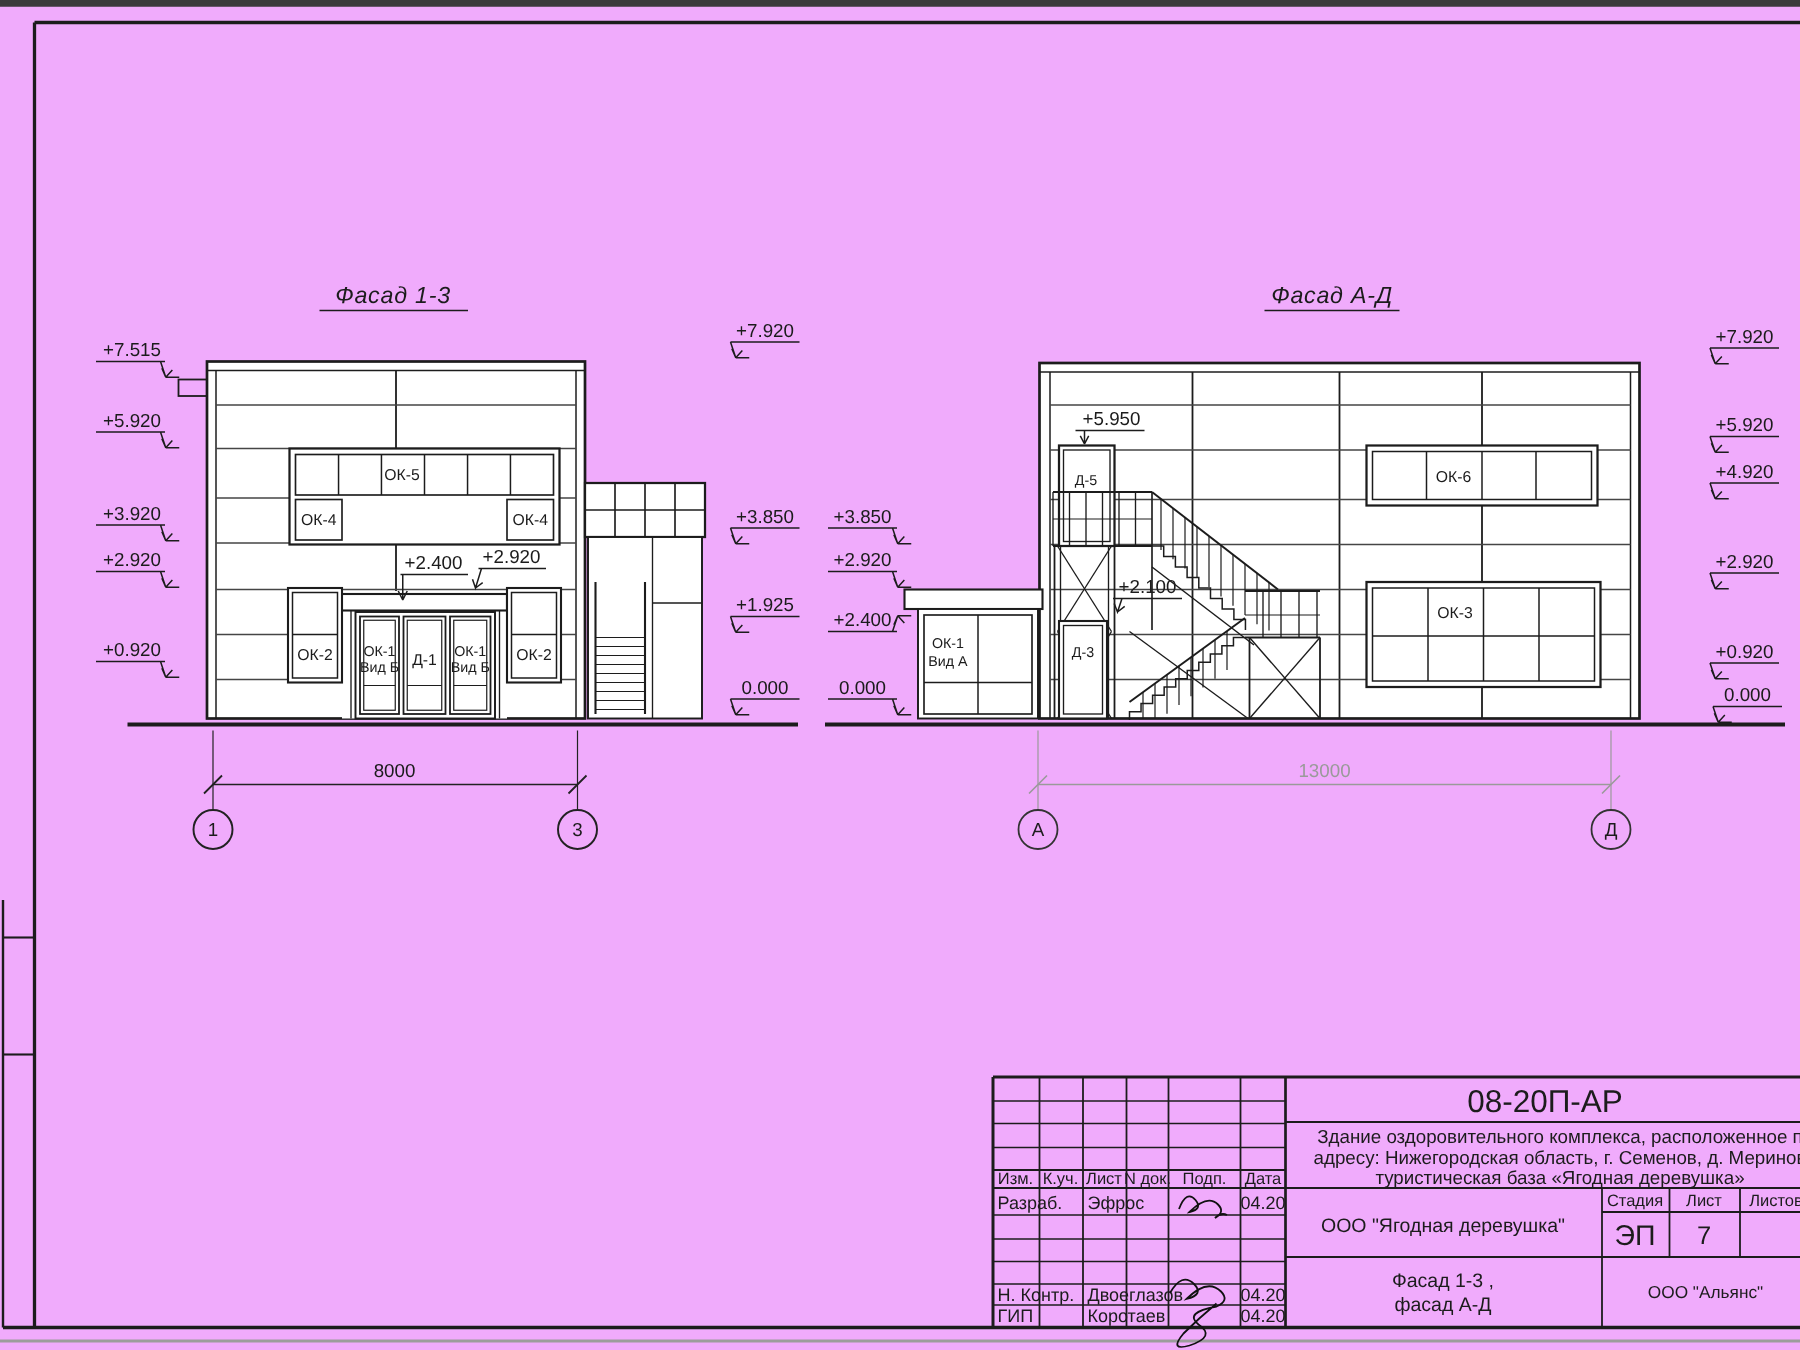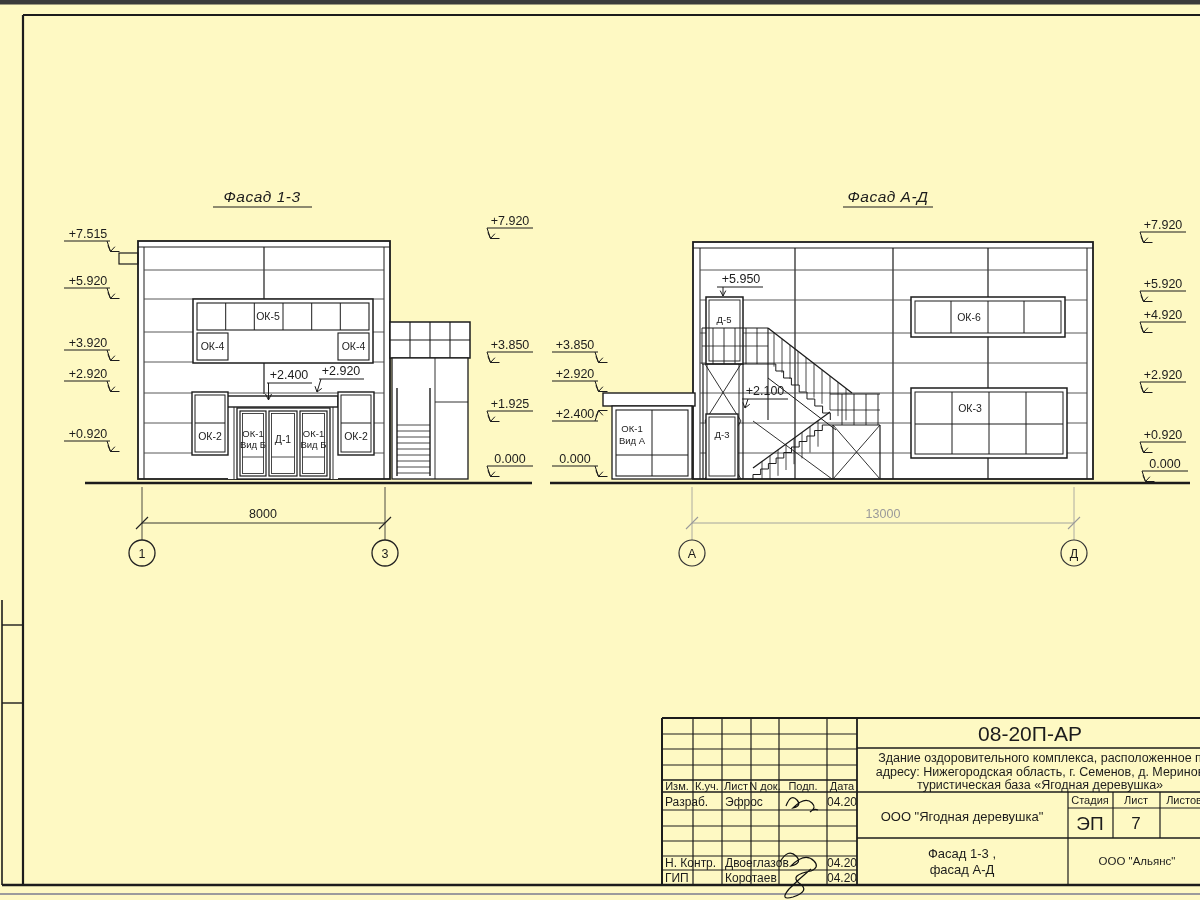--- a/index.html
+++ b/index.html
@@ -1,16 +1,16 @@
 <!DOCTYPE html>
 <html><head>
 <meta charset="utf-8">
 <style>
   html,body{margin:0;padding:0;background:#fff;}
-  .page{position:relative;width:1200px;height:900px;background:#fef9c3;overflow:hidden;font-family:"Liberation Sans",sans-serif;}
+  .page{position:relative;width:1200px;height:900px;background:#f0abfc;overflow:hidden;font-family:"Liberation Sans",sans-serif;}
   svg{position:absolute;left:0;top:0;}
   svg text{font-family:"Liberation Sans",sans-serif;fill:#1c1c1c;}
   .mark{font-size:12.5px;}
   .lbl{font-size:10.5px;}
   .lbls{font-size:9.5px;}
   .ftitle{font-size:15.5px;font-style:italic;letter-spacing:.5px;}
   .dim{font-size:12.5px;}
   .axis{font-size:12.5px;}
   .tb{font-size:11px;}
   .tbm{font-size:12px;}

